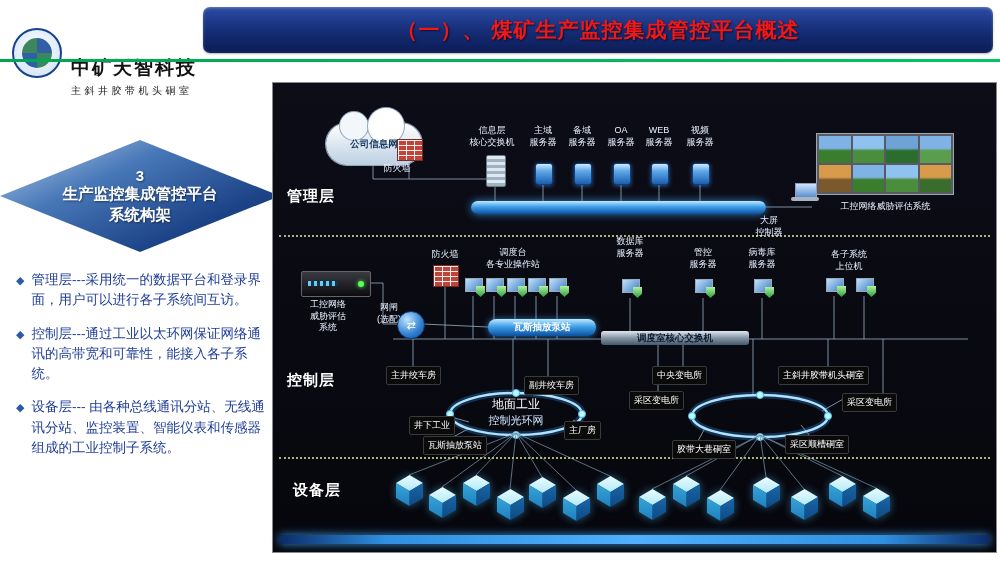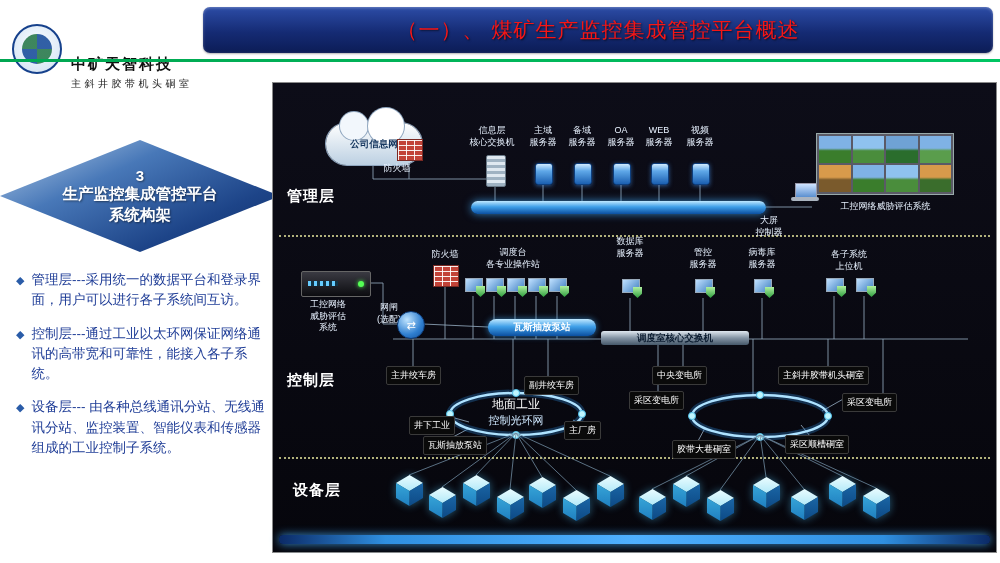--- a/index.html
+++ b/index.html
@@ -8,27 +8,27 @@
 
   
   .header{position:absolute;left:0;top:0;width:1000px;height:62px;background:#fff;}
   .green-line{position:absolute;left:0;top:59px;width:1000px;height:3px;
               background:linear-gradient(90deg,#00a651,#00c562);}
   .logo-area{position:absolute;left:12px;top:7px;display:flex;align-items:center;gap:9px;}
   .logo-mark{width:46px;height:46px;border-radius:50%;border:2px solid #16418c;position:relative;
              background:radial-gradient(circle at 50% 40%,#eef5fc 30%,#cfe0f2);}
   .logo-mark::after{content:"";position:absolute;inset:8px;border-radius:50%;opacity:.9;
              background:conic-gradient(#1c4f9c 0 25%,#2a7a4c 25% 50%,#1c4f9c 50% 75%,#2a7a4c 75%);}
-  .logo-title{font-size:15px;font-weight:bold;color:#111;letter-spacing:2px;margin-top:48px;}
+  .logo-title{font-size:19px;font-weight:bold;color:#111;letter-spacing:2px;margin-top:48px;}
   .logo-sub{font-size:10px;color:#222;letter-spacing:3.5px;margin-top:3px;}
   .banner{position:absolute;left:203px;top:7px;width:790px;height:46px;border-radius:7px;
           background:linear-gradient(180deg,#2c4ca6 0%,#152b74 55%,#0c1c56 100%);
           box-shadow:inset 0 1px 3px rgba(255,255,255,.3),0 1px 2px rgba(0,0,0,.3);
           display:flex;align-items:center;justify-content:center;}
-  .banner-title{color:#f51616;font-size:21px;font-weight:normal;letter-spacing:1px;
+  .banner-title{color:#f51616;font-size:21px;font-weight:bold;letter-spacing:1px;
                 text-shadow:1px 1px 2px rgba(0,0,0,.65);}
 
   
   .badge{position:absolute;left:0;top:140px;width:280px;height:112px;
          clip-path:polygon(50% 0,100% 50%,50% 100%,0 50%);
          background:linear-gradient(155deg,#b8d0ea 0%,#4878b8 35%,#1d4488 72%,#0f2f66 100%);
          display:flex;flex-direction:column;align-items:center;justify-content:center;
          color:#fff;text-align:center;}
   .badge-num{font-size:15px;font-weight:bold;text-shadow:1px 1px 2px rgba(0,0,0,.45);}
   .badge-l1,.badge-l2{font-size:15.5px;font-weight:bold;line-height:1.35;

